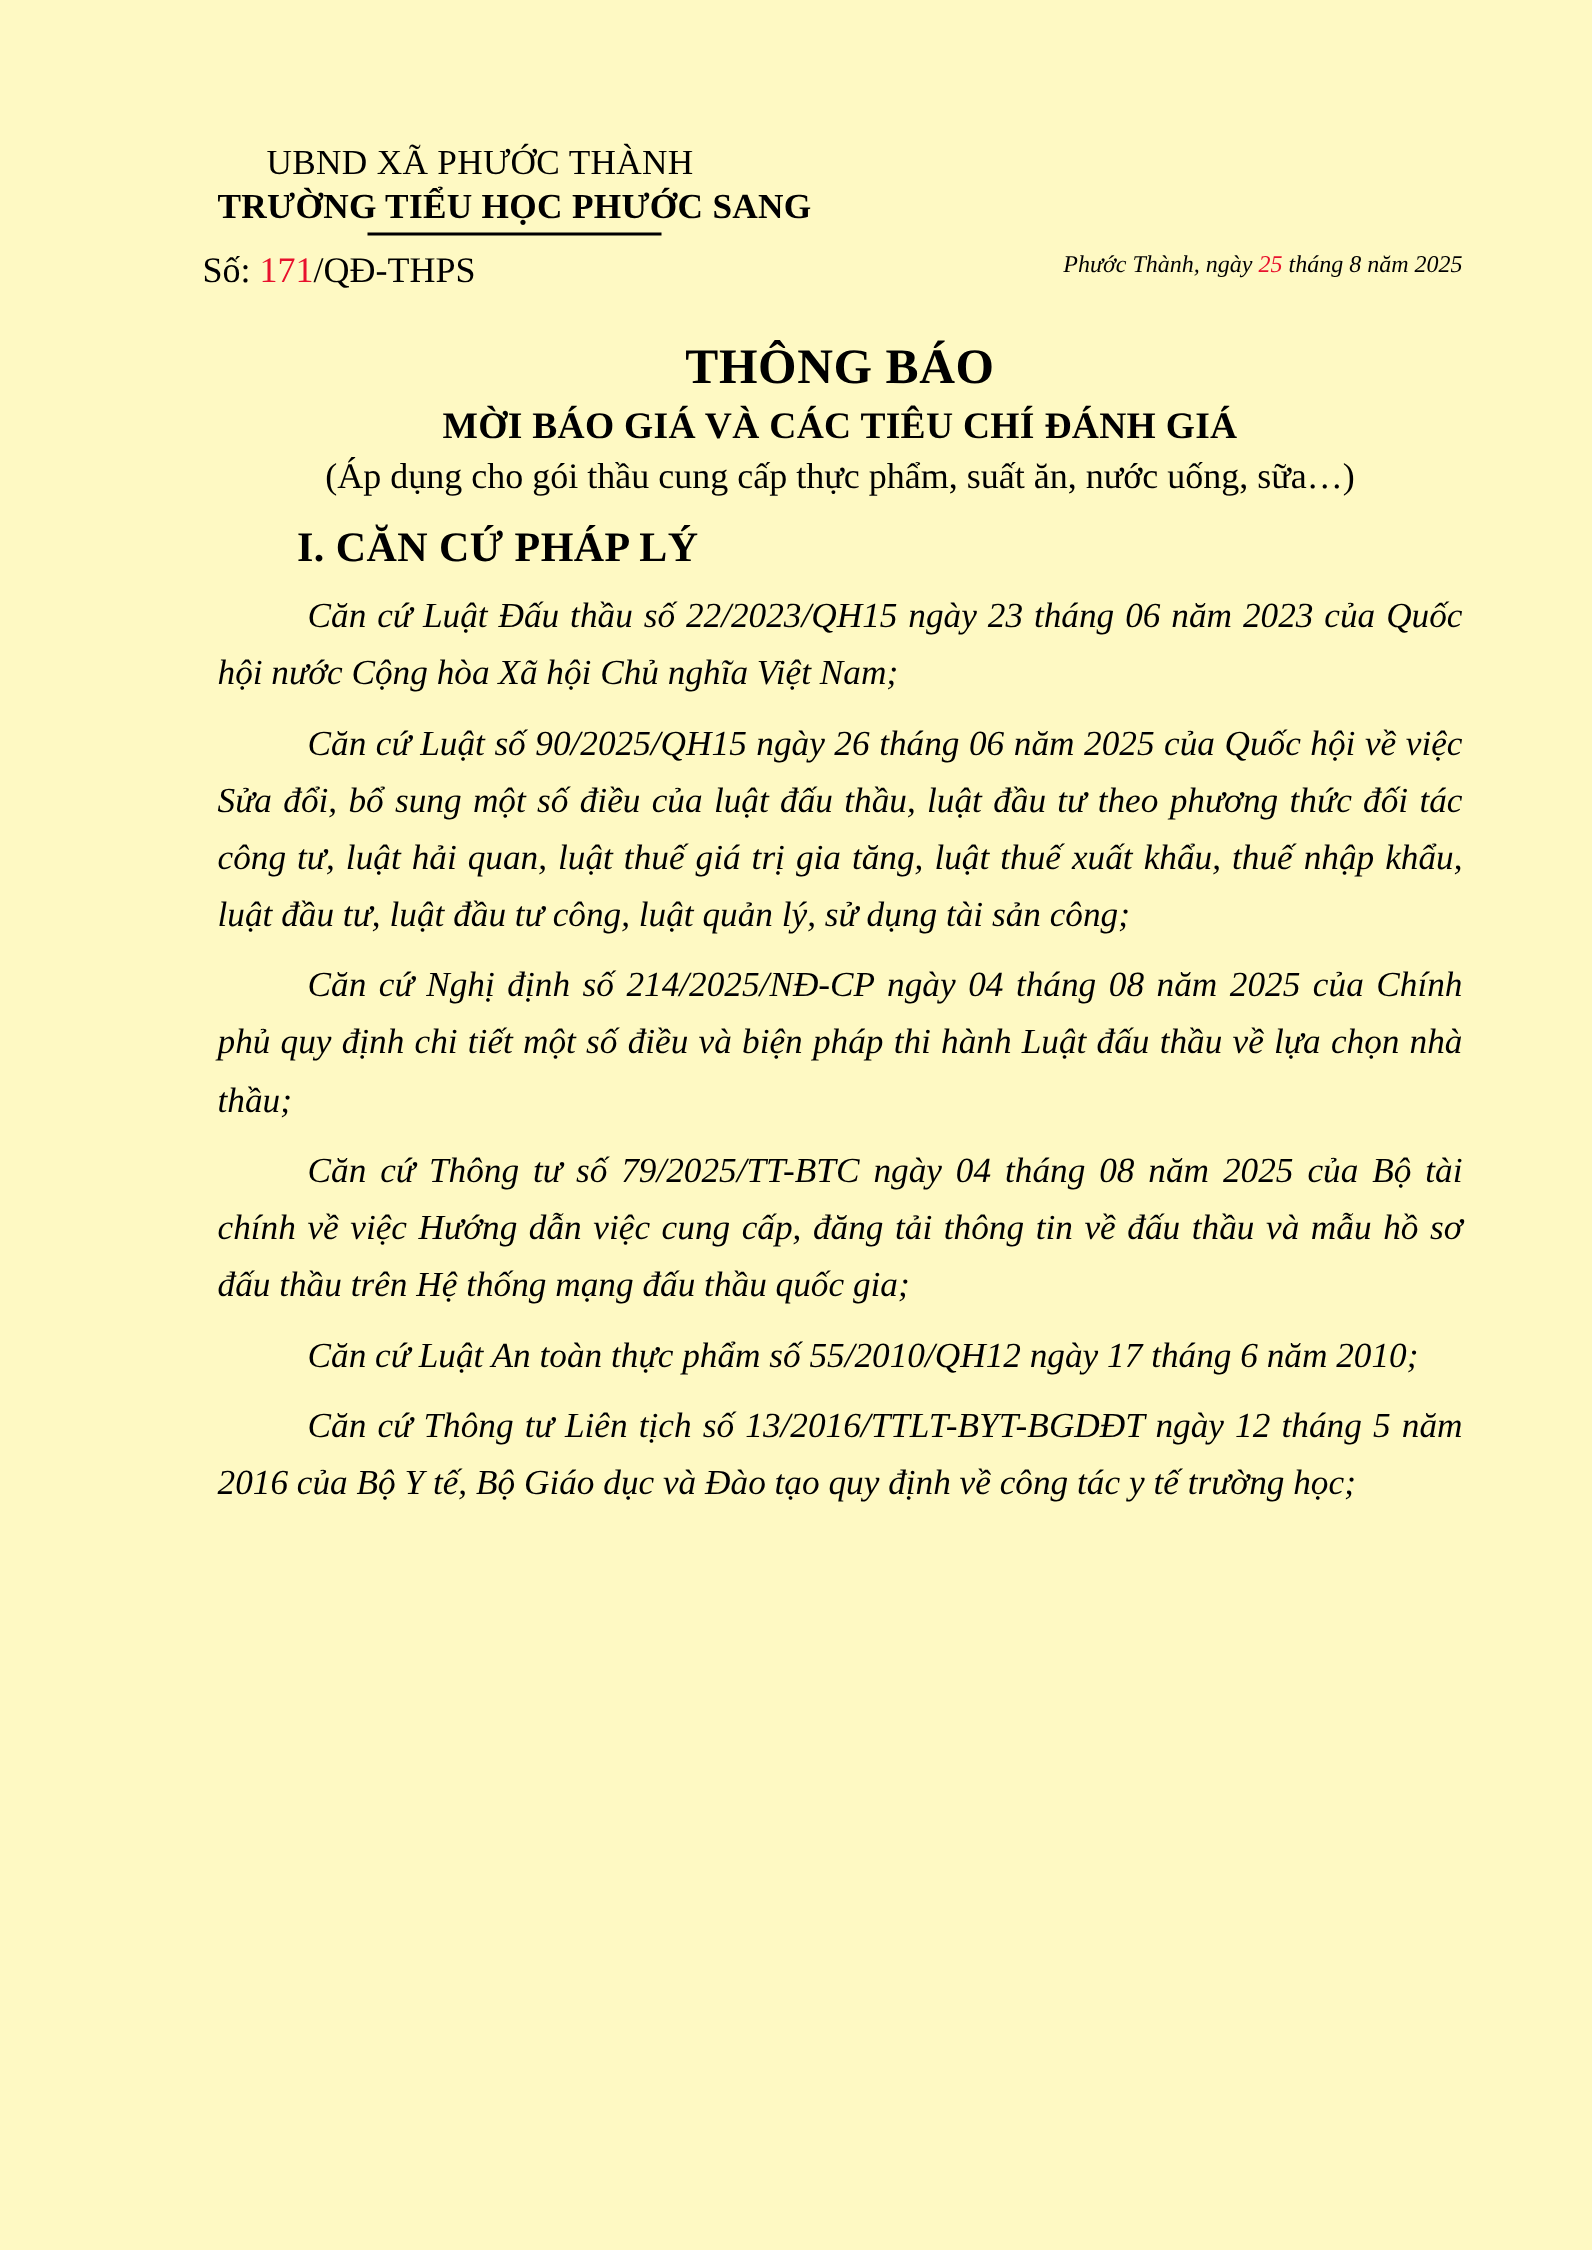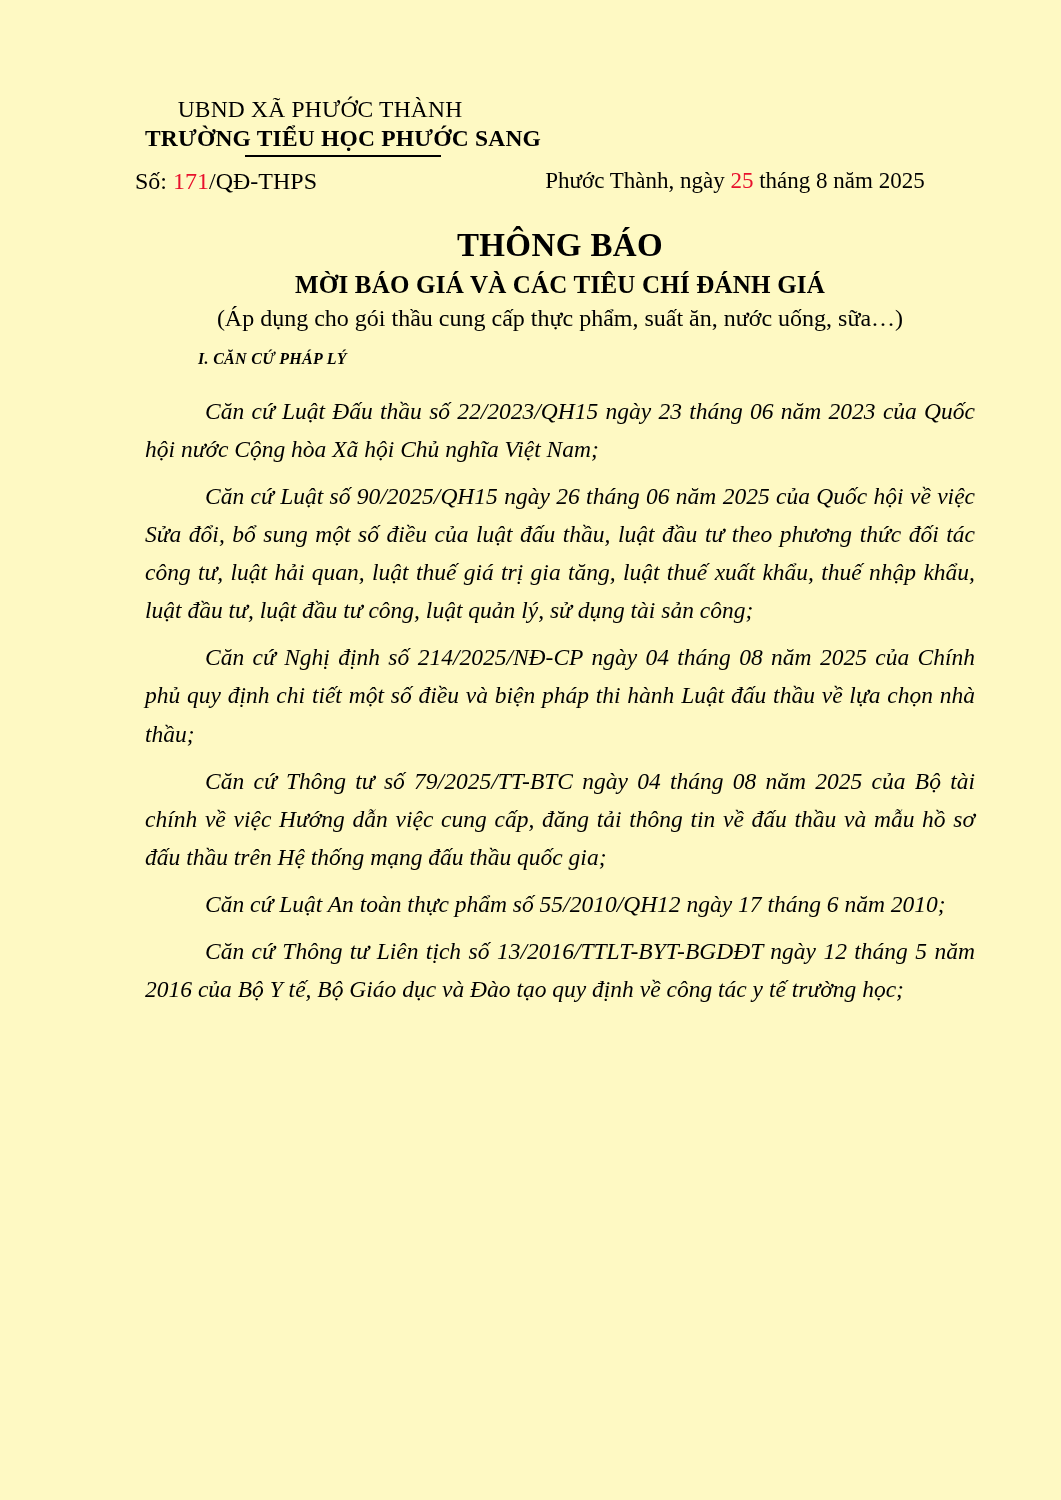--- a/index.html
+++ b/index.html
@@ -93,22 +93,23 @@
     top: 168px;
     width: 350px;
     font-size: 24px;
     white-space: nowrap;
   }
   .doc-date {
     position: absolute;
     left: 495px;
     top: 168px;
     width: 480px;
-    text-align: center;
-    font-size: 23px;
+    text-align: right;
+    font-size: 16px;
+    font-style: italic;
     white-space: nowrap;
   }
   .red {
     color: #e8112d;
   }
 
   
   .title-block {
     position: absolute;
     left: 145px;
@@ -132,25 +133,24 @@
     font-size: 24px;
     font-weight: normal;
     line-height: 1.45;
   }
 
   
   .section-heading {
     position: absolute;
     left: 198px;
     top: 350px;
-    font-size: 16px;
+    font-size: 28px;
     font-weight: bold;
     letter-spacing: 0.3px;
     white-space: nowrap;
-    font-style: italic;
   }
   .body-block {
     position: absolute;
     left: 145px;
     top: 392px;
     width: 830px;
   }
   .para {
     font-size: 23.5px;
     font-style: italic;

